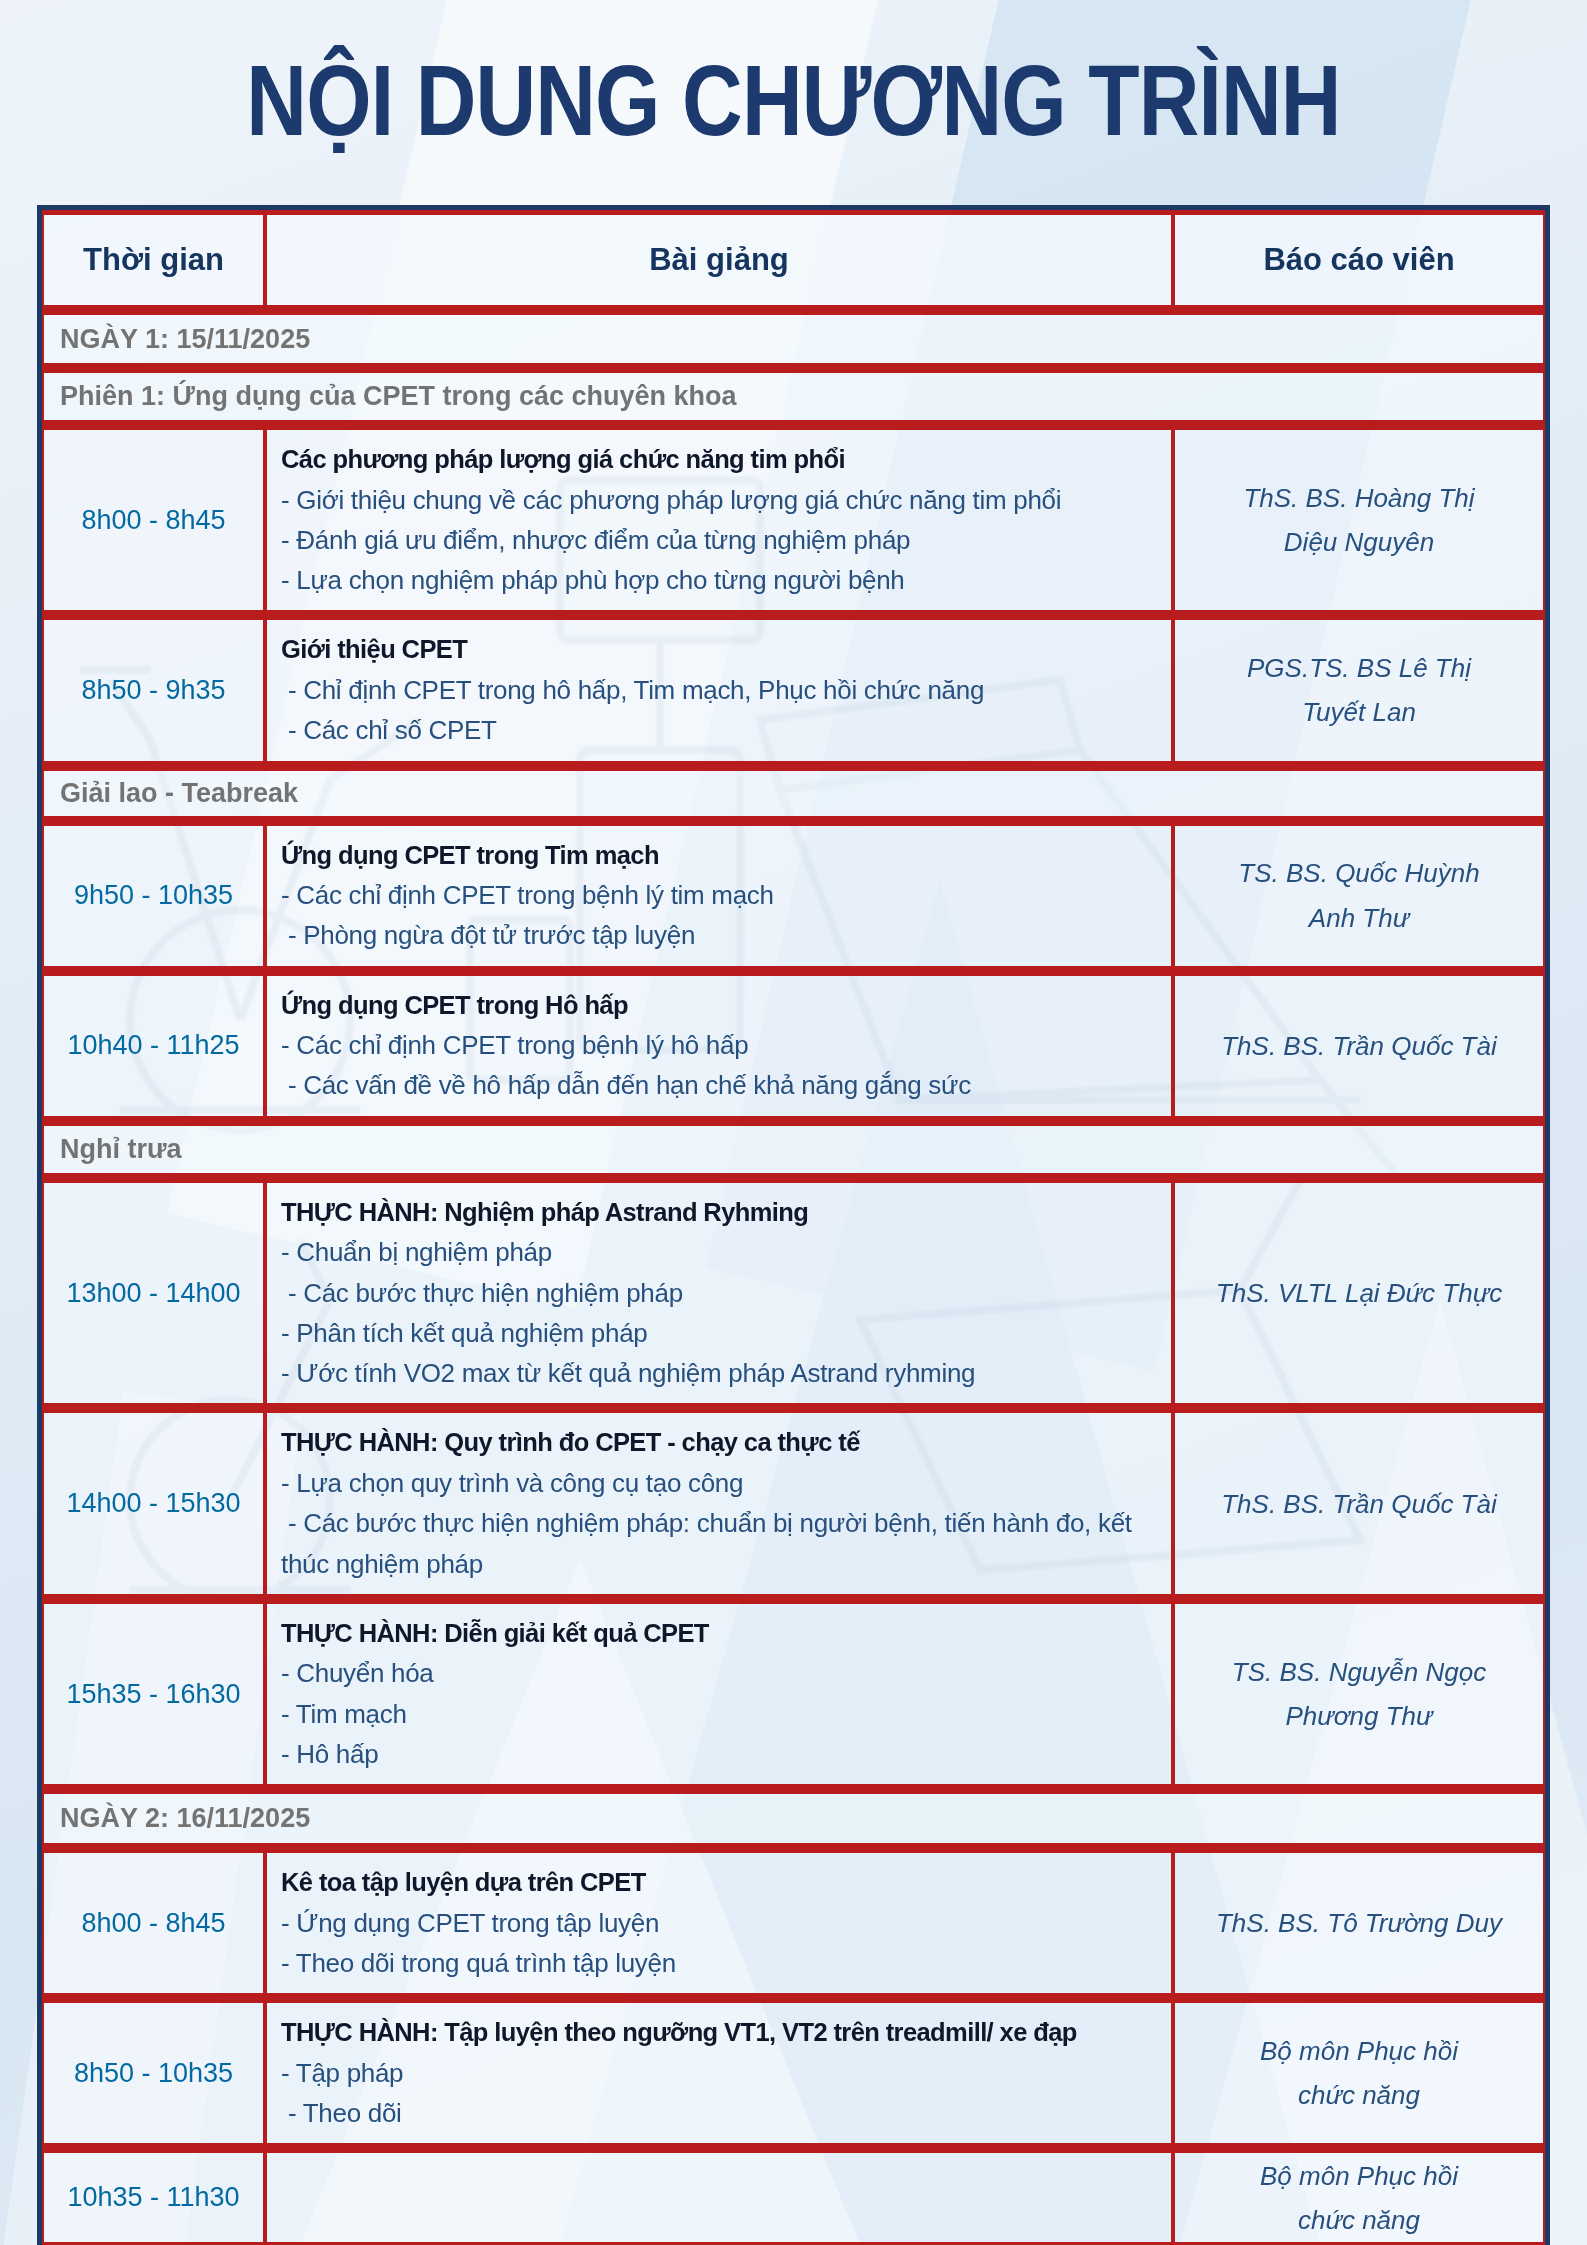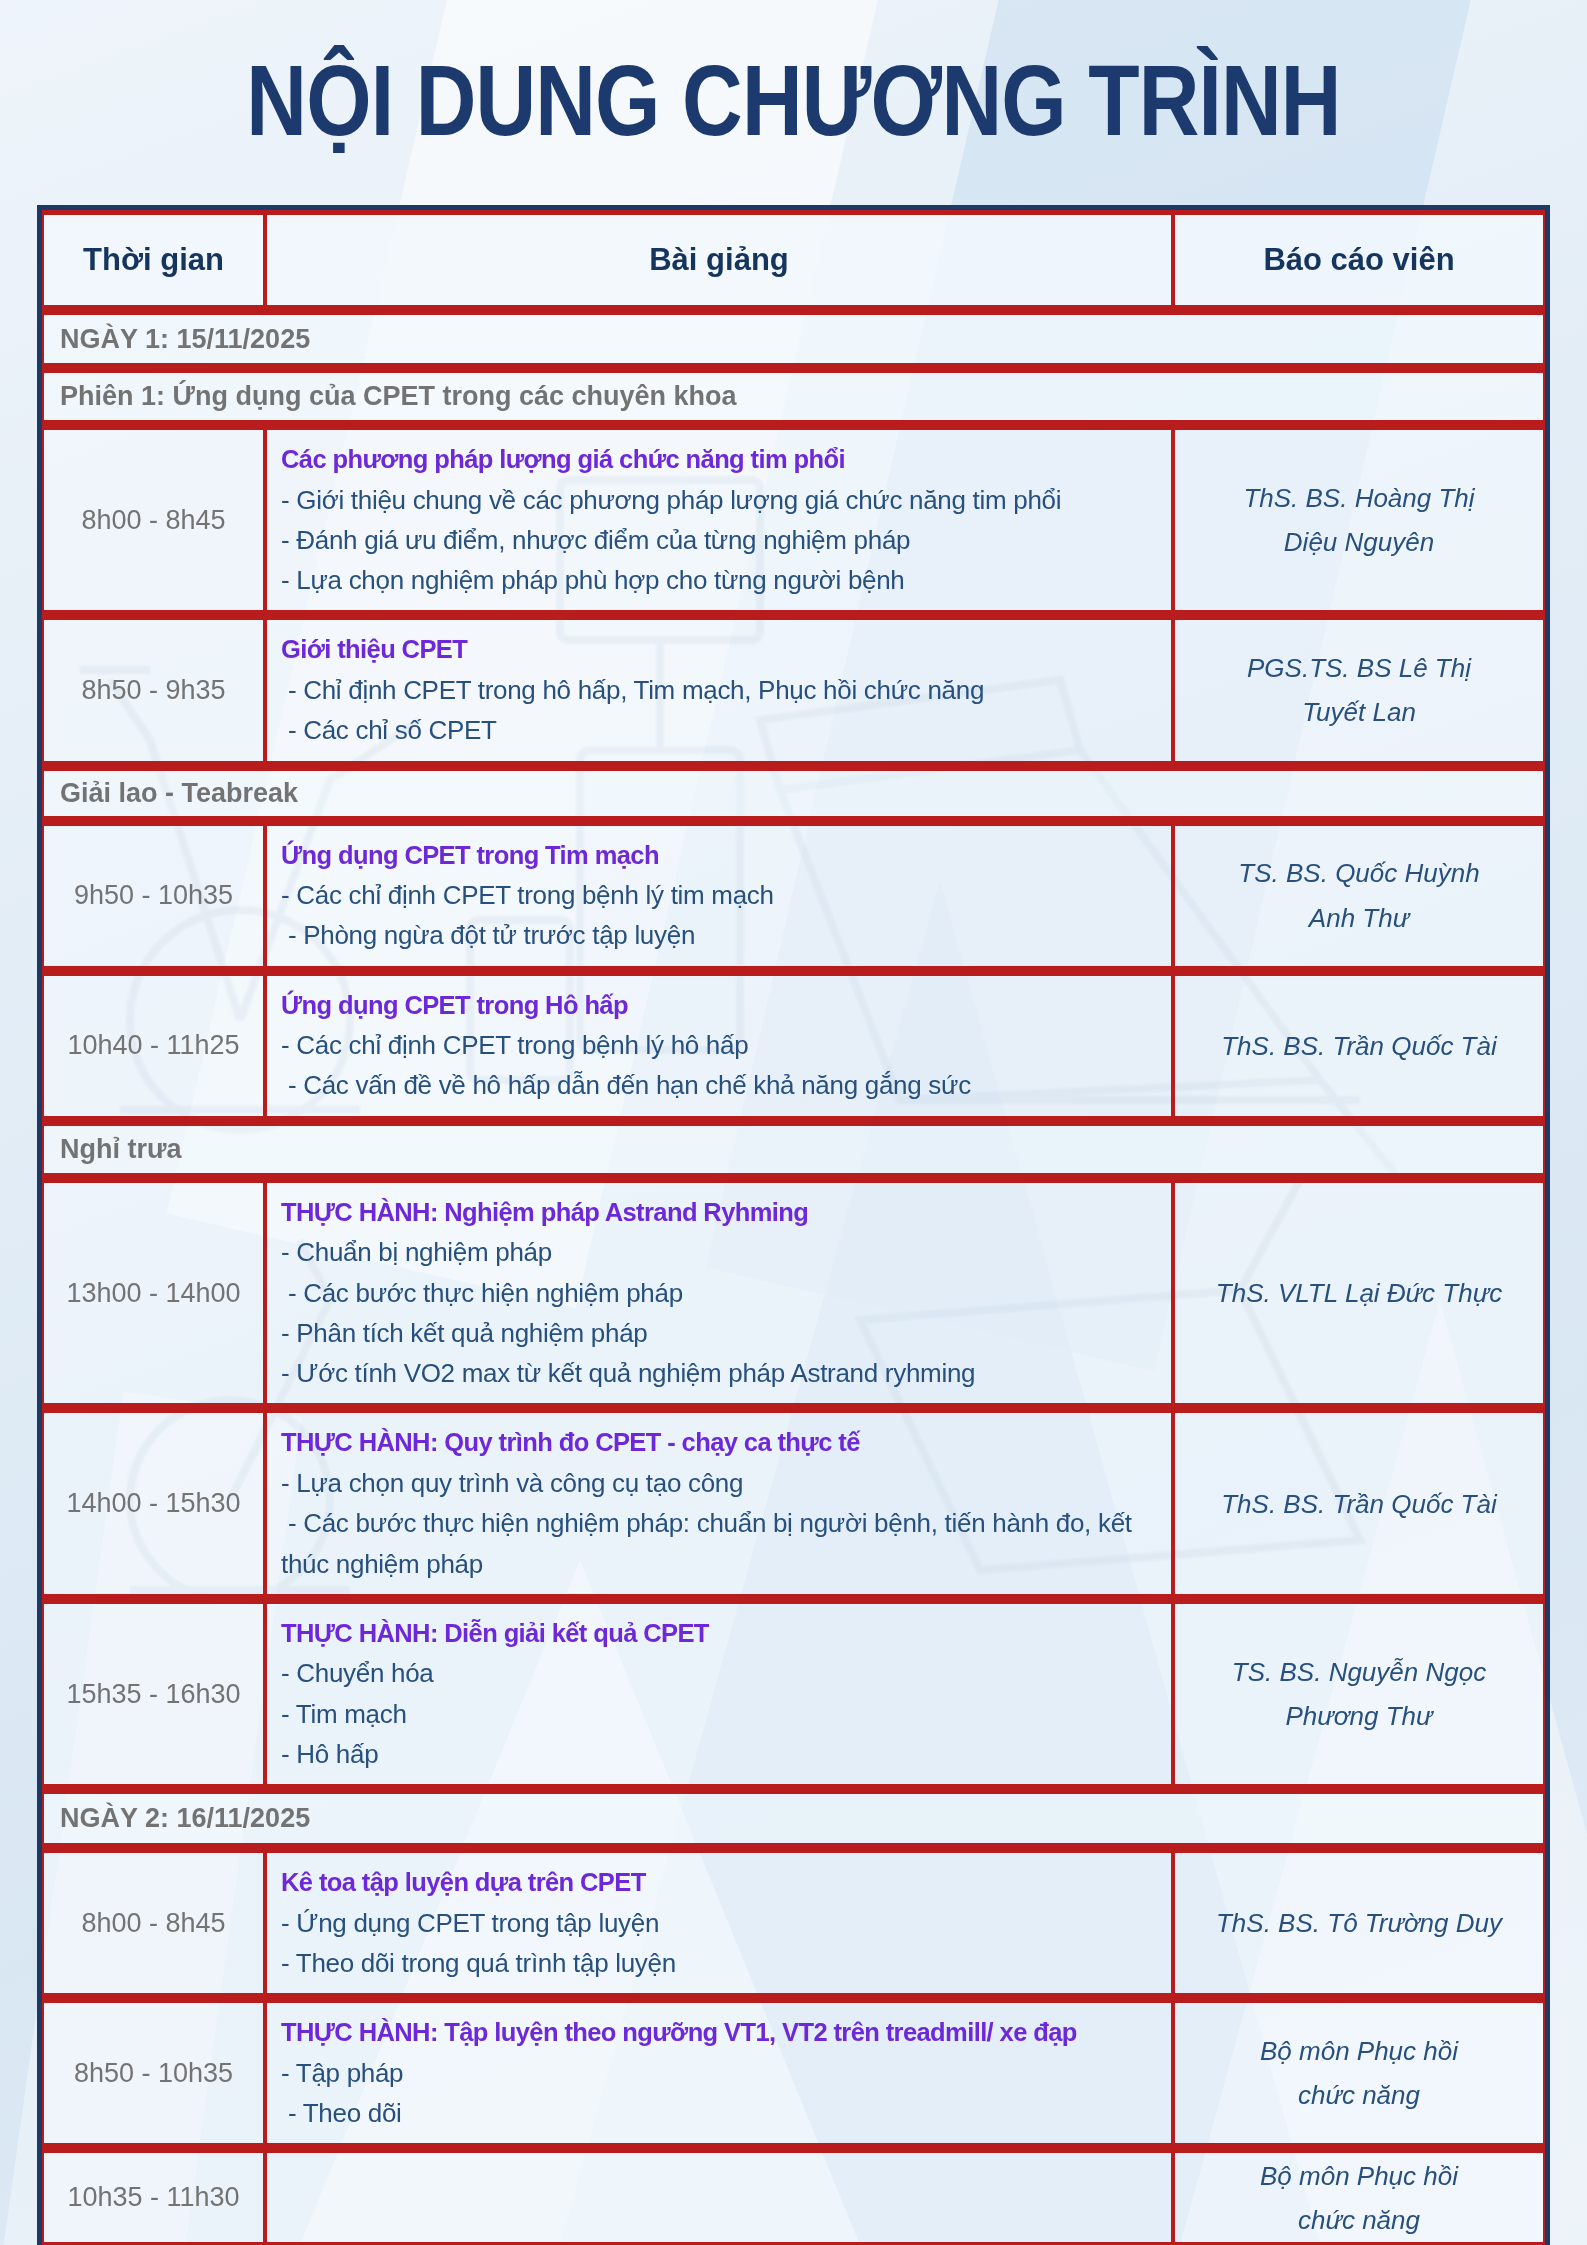--- a/index.html
+++ b/index.html
@@ -37,27 +37,27 @@
   thead tr{height:100px;}
   th.header-cell{
     font-size:31px;font-weight:bold;color:#15355f;text-align:center;
     background:rgba(242,248,253,0.85);
   }
   td.section-cell{
     font-size:27px;font-weight:bold;color:#737373;text-align:left;padding-left:16px;
     background:rgba(243,249,253,0.72);
   }
   td.time-cell{
-    font-size:27px;color:#737373;text-align:center;
+    font-size:27px;color:#0369a1;text-align:center;
     background:rgba(243,249,253,0.62);padding:0 8px;
   }
   td.lesson-cell{
     background:rgba(243,249,253,0.62);padding:10px 18px 10px 14px;text-align:left;
   }
-  .lesson-title{font-size:25.5px;font-weight:bold;color:#6d28d9;line-height:1.55;letter-spacing:-0.6px;white-space:pre-wrap;}
+  .lesson-title{font-size:25.5px;font-weight:bold;color:#0f172a;line-height:1.55;letter-spacing:-0.6px;white-space:pre-wrap;}
   .lesson-bullet{font-size:26px;color:#27507f;line-height:1.55;white-space:pre-wrap;letter-spacing:-0.3px;}
   td.presenter-cell{
     font-size:26px;font-style:italic;color:#27507f;text-align:center;line-height:1.7;
     background:rgba(243,249,253,0.62);white-space:pre-line;padding:0 12px;
   }
 </style>
 </head>
 <body>
 
 <div class="bg">

